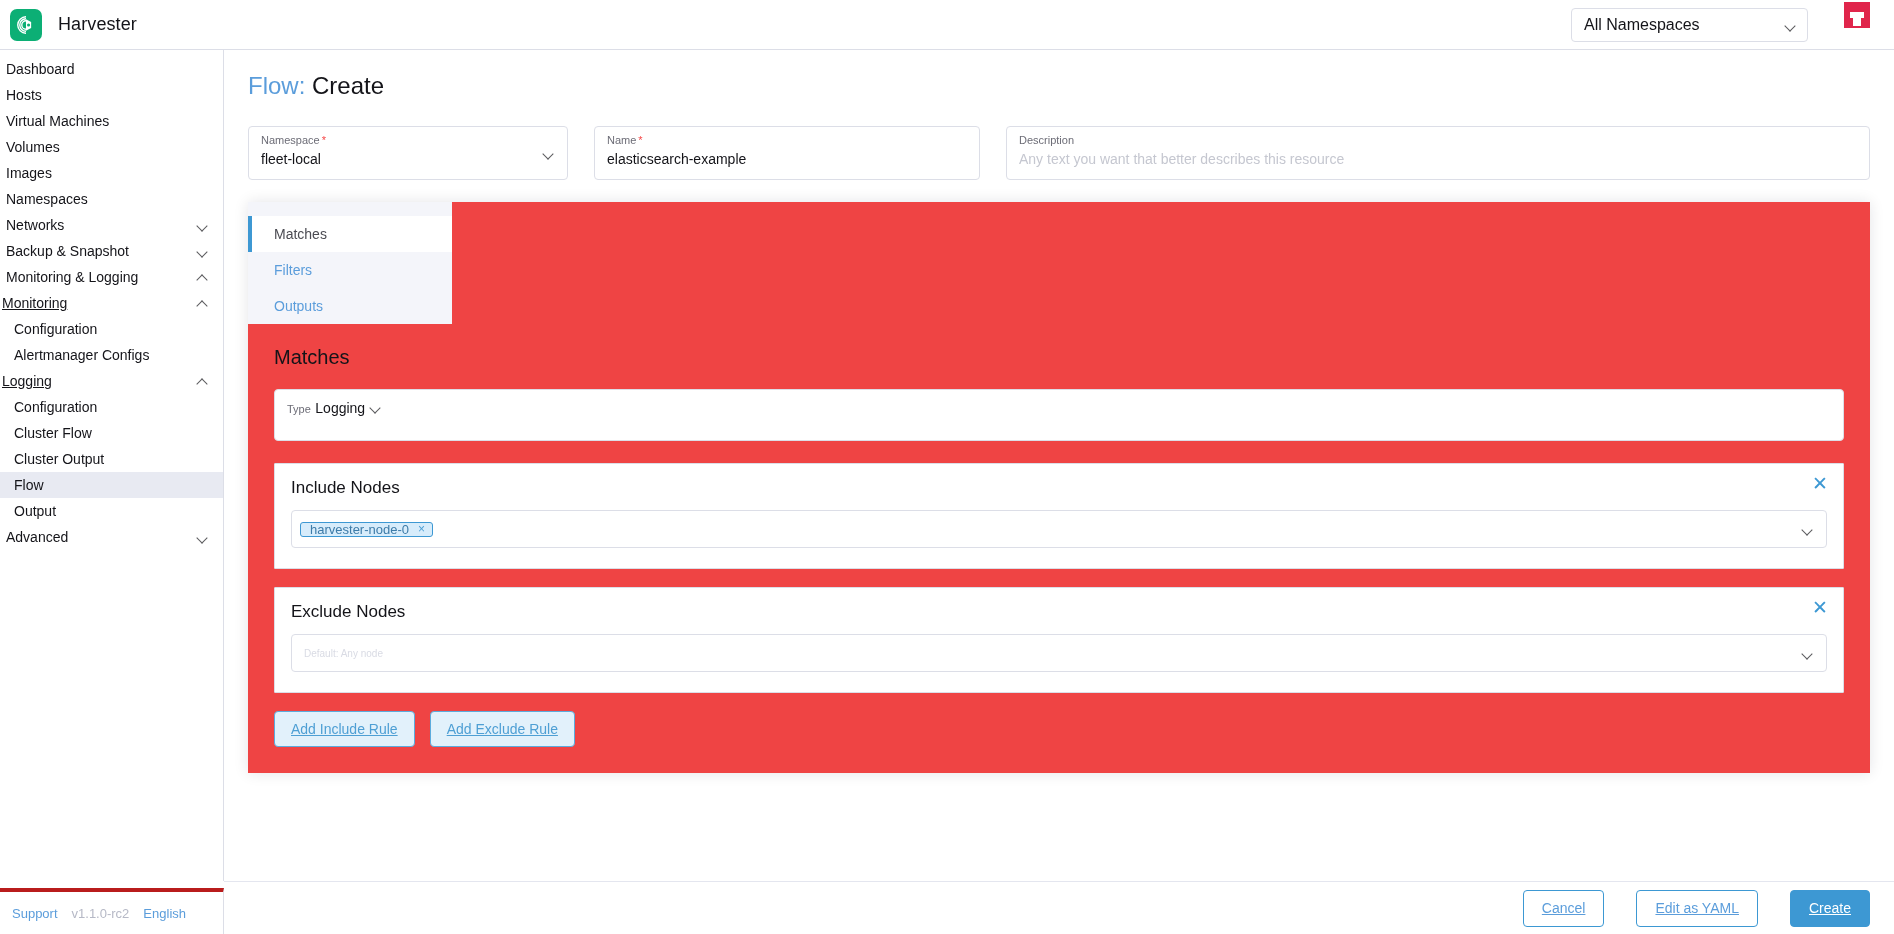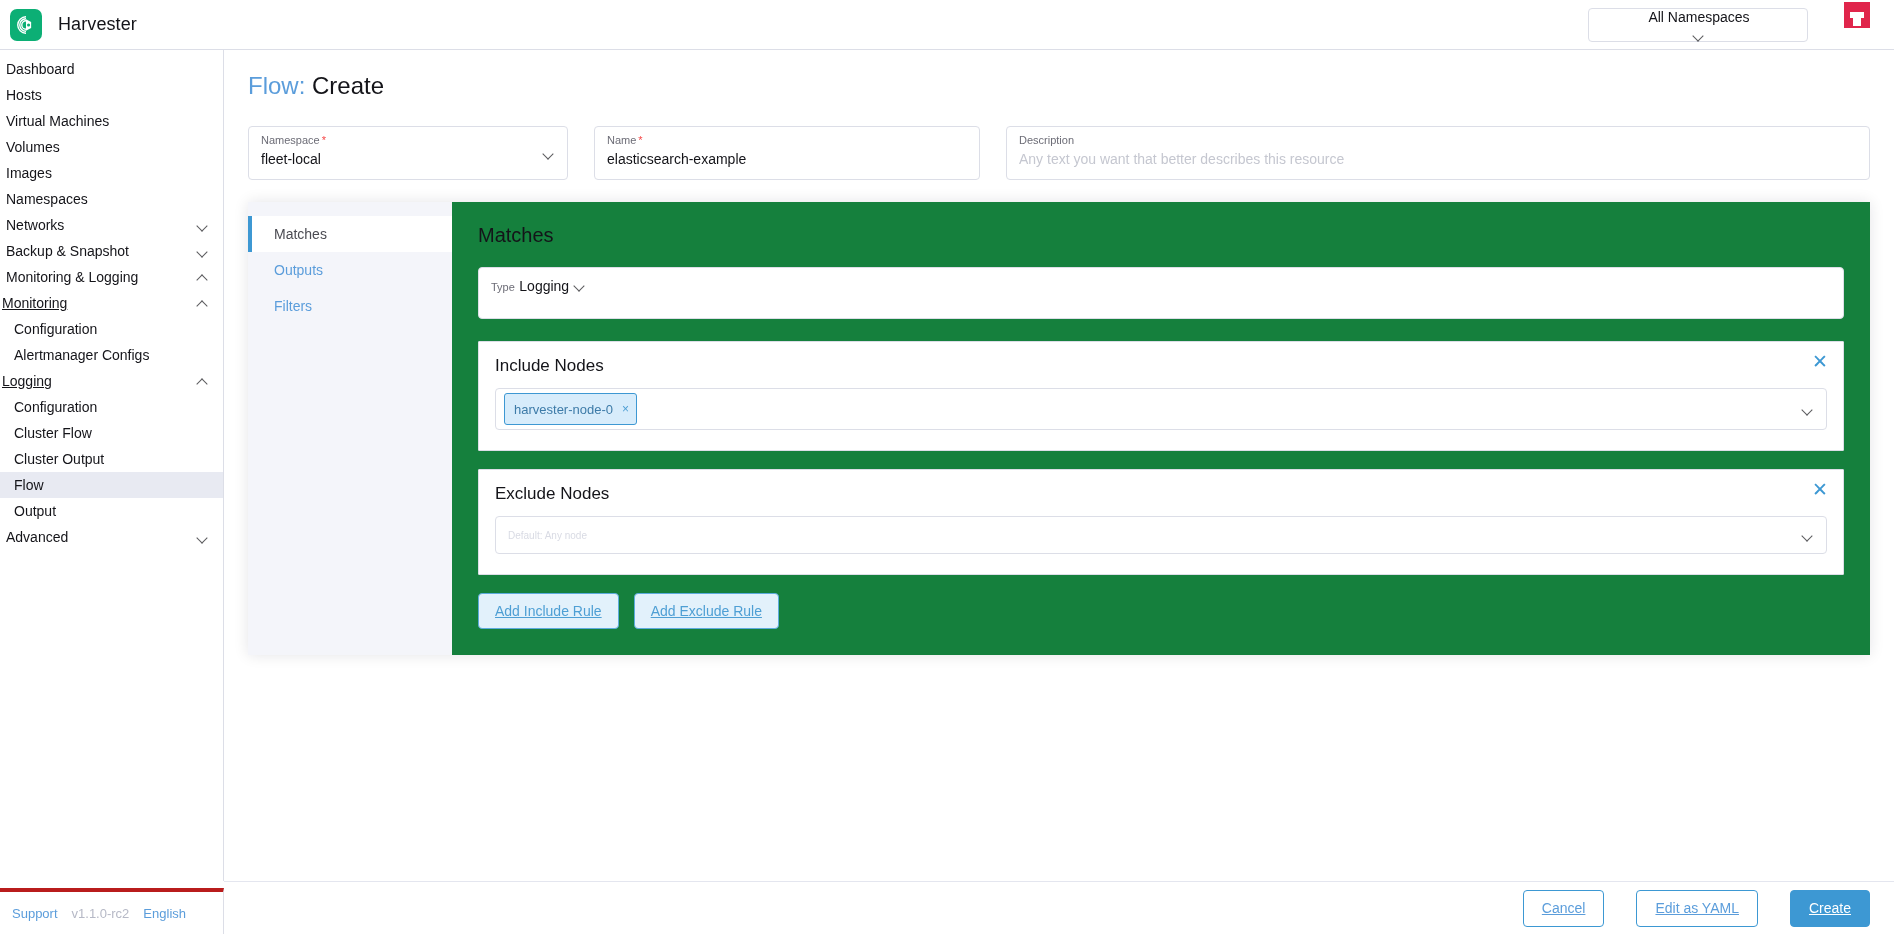--- a/index.html
+++ b/index.html
@@ -31,28 +31,27 @@
   }
   .brand { display: flex; align-items: center; gap: 16px; justify-content: space-between; }
   .logo-mark {
     width: 32px; height: 32px; border-radius: 7px;
     background: #0caf75;
     display: flex; align-items: center; justify-content: center;
   }
   .brand-name { font-size: 18px; color: #141419; letter-spacing: .1px; }
   .header-spacer { flex: 1; }
   .ns-select {
-    width: 220px; height: 34px;
+    width: 237px; height: 34px;
     border: 1px solid #dcdee7; border-radius: 4px;
     background: #fff;
     display: flex; align-items: center;
     padding: 0 10px 0 12px;
-    font-size: 14px; color: #141419;
+    font-size: 16px; color: #141419;
     cursor: pointer;
-    flex-direction: column;
   }
   .ns-select .lbl { flex: 1; }
   .suse-logo { margin-left: 28px; width: 42px; height: 38px; margin-top: -8px; }
 
   
   .sidebar {
     grid-area: sidebar;
     border-right: 1px solid #dcdee7;
     background: #fff;
     padding-top: 6px;
@@ -116,23 +115,24 @@
   .field .chev-abs {
     position: absolute; right: 12px; top: 50%; transform: translateY(-50%);
   }
   .f-namespace { width: 320px; }
   .f-name { width: 386px; }
   .f-desc { flex: 1; min-width: 0; }
 
   
   .card {
     display: flex;
-    background: #15803d;
+    background: #ef4444;
     box-shadow: 0 0 14px rgba(22,22,40,.11);
     min-height: 440px;
+    flex-direction: column;
   }
   .tabs-col {
     width: 204px; flex: none;
     background: #f4f5fa;
     padding-top: 14px;
   }
   .tab {
     height: 36px; display: flex; align-items: center;
     padding-left: 22px;
     font-size: 14px; color: #5b9ddb;
@@ -171,21 +171,21 @@
     min-height: 38px; background: #fff;
     display: flex; align-items: center; flex-wrap: wrap;
     padding: 4px 34px 4px 8px;
     position: relative;
   }
   .multiselect.empty { padding-left: 12px; }
   .ms-placeholder { font-size: 10px; color: #d9dbe4; }
   .tag {
     display: inline-flex; align-items: center; gap: 9px;
     background: #d7ecfb; border: 1px solid #3d98d3;
-    border-radius: 3px; height: 32px;
+    border-radius: 3px; height: 15px;
     padding: 0 7px 0 9px;
     font-size: 13px; color: #3d7ba8;
   }
   .tag .x { color: #4e9fd4; font-size: 12px; cursor: pointer; }
   .ms-chev { position: absolute; right: 12px; top: 50%; transform: translateY(-50%); }
 
   .rule-btns { display: flex; gap: 15px; margin-top: 4px; }
   .btn {
     height: 36px; border-radius: 4px;
     display: inline-flex; align-items: center; justify-content: center;
@@ -350,22 +350,22 @@
         <span class="field-label">Description</span>
         <span class="field-value placeholder">Any text you want that better describes this resource</span>
       </div>
 
     </div>
 
     <div class="card">
 
       <div class="tabs-col" id="tabs-col">
           <div class="tab active">Matches</div>
+          <div class="tab">Filters</div>
           <div class="tab">Outputs</div>
-          <div class="tab">Filters</div>
         </div>
 
       <div class="tab-body">
         <div class="tab-heading">Matches</div>
 
         <div class="select-box">
           <span class="field-label">Type</span>
           <span class="field-value">Logging</span>
           <span class="chev chev-abs"></span>
         </div>

